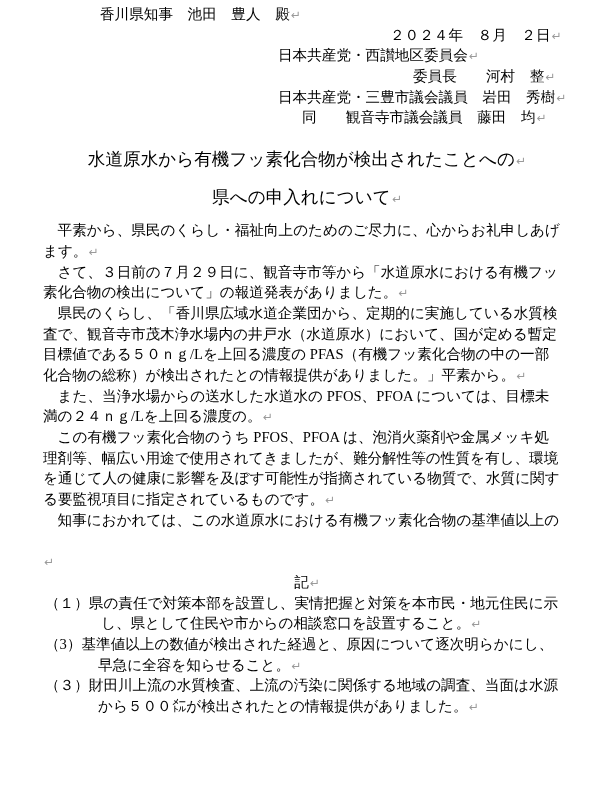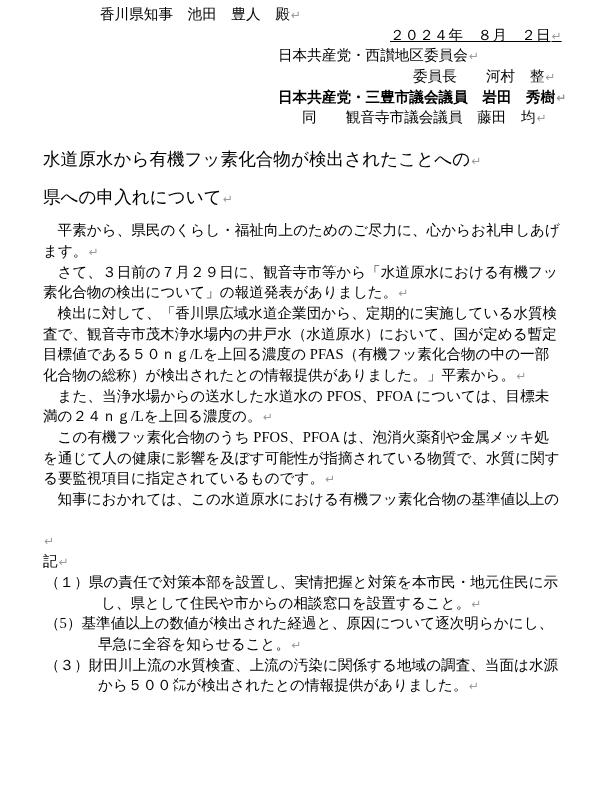--- a/index.html
+++ b/index.html
@@ -20,62 +20,63 @@
   }
   .line {
     position: relative;
     height: 20.7px;
     line-height: 20.7px;
     font-size: 14.6px;
     white-space: pre;
     letter-spacing: 0;
   }
   .line.center {
-    text-align: left;
+    text-align: center;
   }
   .line.big {
     height: 38px;
     line-height: 38px;
     font-size: 17.6px;
   }
   .pilcrow {
     color: #9a9a9a;
     font-size: 12px;
     font-family: "DejaVu Sans", sans-serif;
     padding-left: 1px;
   }
 </style>
 </head>
 <body>
 
 <div class="page">
     <div class="line" style="margin-left: 57px;"><span class="txt">香川県知事　池田　豊人　殿</span><span class="pilcrow">↵</span></div>
-    <div class="line" style="margin-left: 347px; text-decoration: underline;"><span class="txt">２０２４年　８月　２日</span><span class="pilcrow">↵</span></div>
+    <div class="line" style="margin-left: 347px;"><span class="txt">２０２４年　８月　２日</span><span class="pilcrow">↵</span></div>
     <div class="line" style="margin-left: 235px;"><span class="txt">日本共産党・西讃地区委員会</span><span class="pilcrow">↵</span></div>
     <div class="line" style="margin-left: 370px;"><span class="txt">委員長　　河村　整</span><span class="pilcrow">↵</span></div>
-    <div class="line" style="margin-left: 235px; font-weight: bold;"><span class="txt">日本共産党・三豊市議会議員　岩田　秀樹</span><span class="pilcrow">↵</span></div>
+    <div class="line" style="margin-left: 235px;"><span class="txt">日本共産党・三豊市議会議員　岩田　秀樹</span><span class="pilcrow">↵</span></div>
     <div class="line" style="margin-left: 259px;"><span class="txt">同　　観音寺市議会議員　藤田　均</span><span class="pilcrow">↵</span></div>
     <div class="line center big" style="margin-top: 12px;"><span class="txt">水道原水から有機フッ素化合物が検出されたことへの</span><span class="pilcrow">↵</span></div>
     <div class="line center big"><span class="txt">県への申入れについて</span><span class="pilcrow">↵</span></div>
     <div class="line" style="margin-top: 4px;"><span class="txt">　平素から、県民のくらし・福祉向上のためのご尽力に、心からお礼申しあげ</span><span class="pilcrow"></span></div>
     <div class="line"><span class="txt">ます。</span><span class="pilcrow">↵</span></div>
     <div class="line"><span class="txt">　さて、３日前の７月２９日に、観音寺市等から「水道原水における有機フッ</span><span class="pilcrow"></span></div>
     <div class="line"><span class="txt">素化合物の検出について」の報道発表がありました。</span><span class="pilcrow">↵</span></div>
-    <div class="line"><span class="txt">　検出に対して、「香川県広域水道企業団から、定期的に実施している水質検</span><span class="pilcrow"></span></div>
+    <div class="line"><span class="txt">　県民のくらし、「香川県広域水道企業団から、定期的に実施している水質検</span><span class="pilcrow"></span></div>
     <div class="line"><span class="txt">査で、観音寺市茂木浄水場内の井戸水（水道原水）において、国が定める暫定</span><span class="pilcrow"></span></div>
     <div class="line"><span class="txt">目標値である５０ｎｇ/Lを上回る濃度の PFAS（有機フッ素化合物の中の一部</span><span class="pilcrow"></span></div>
     <div class="line"><span class="txt">化合物の総称）が検出されたとの情報提供がありました。」平素から。</span><span class="pilcrow">↵</span></div>
     <div class="line"><span class="txt">　また、当浄水場からの送水した水道水の PFOS、PFOA については、目標未</span><span class="pilcrow"></span></div>
     <div class="line"><span class="txt">満の２４ｎｇ/Lを上回る濃度の。</span><span class="pilcrow">↵</span></div>
     <div class="line"><span class="txt">　この有機フッ素化合物のうち PFOS、PFOA は、泡消火薬剤や金属メッキ処</span><span class="pilcrow"></span></div>
+    <div class="line"><span class="txt">理剤等、幅広い用途で使用されてきましたが、難分解性等の性質を有し、環境</span><span class="pilcrow"></span></div>
     <div class="line"><span class="txt">を通じて人の健康に影響を及ぼす可能性が指摘されている物質で、水質に関す</span><span class="pilcrow"></span></div>
     <div class="line"><span class="txt">る要監視項目に指定されているものです。</span><span class="pilcrow">↵</span></div>
     <div class="line"><span class="txt">　知事におかれては、この水道原水における有機フッ素化合物の基準値以上の</span><span class="pilcrow"></span></div>
     <div class="line"><span class="pilcrow"></span></div>
     <div class="line"><span class="txt"></span><span class="pilcrow">↵</span></div>
     <div class="line center"><span class="txt">記</span><span class="pilcrow">↵</span></div>
     <div class="line" style="margin-left: 2px;"><span class="txt">（１）県の責任で対策本部を設置し、実情把握と対策を本市民・地元住民に示</span><span class="pilcrow"></span></div>
     <div class="line" style="margin-left: 58px;"><span class="txt">し、県として住民や市からの相談窓口を設置すること。</span><span class="pilcrow">↵</span></div>
-    <div class="line" style="margin-left: 2px;"><span class="txt">（5）基準値以上の数値が検出された経過と、原因について逐次明らかにし、</span><span class="pilcrow"></span></div>
+    <div class="line" style="margin-left: 2px;"><span class="txt">（3）基準値以上の数値が検出された経過と、原因について逐次明らかにし、</span><span class="pilcrow"></span></div>
     <div class="line" style="margin-left: 55px;"><span class="txt">早急に全容を知らせること。</span><span class="pilcrow">↵</span></div>
     <div class="line" style="margin-left: 2px;"><span class="txt">（３）財田川上流の水質検査、上流の汚染に関係する地域の調査、当面は水源</span><span class="pilcrow"></span></div>
     <div class="line" style="margin-left: 55px;"><span class="txt">から５００㍍が検出されたとの情報提供がありました。</span><span class="pilcrow">↵</span></div>
   </div>
 
 </body></html>

